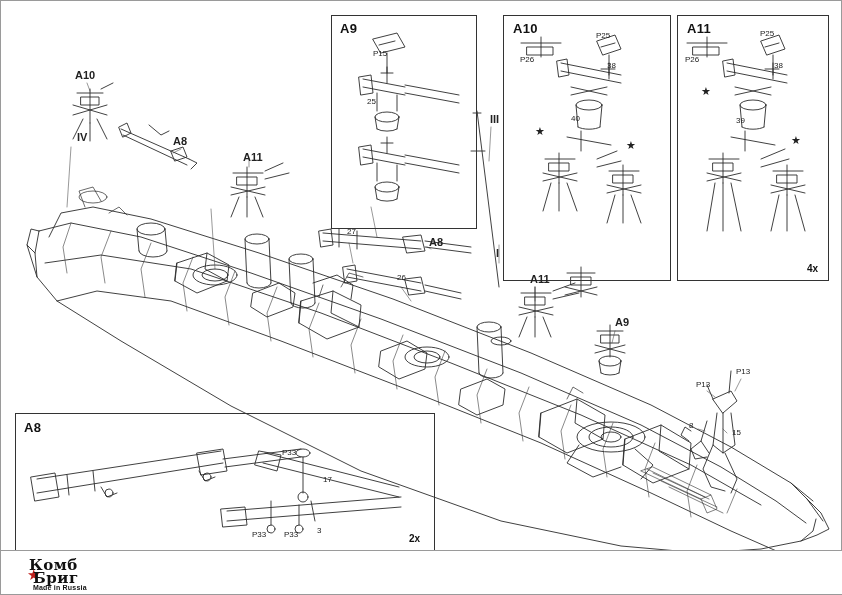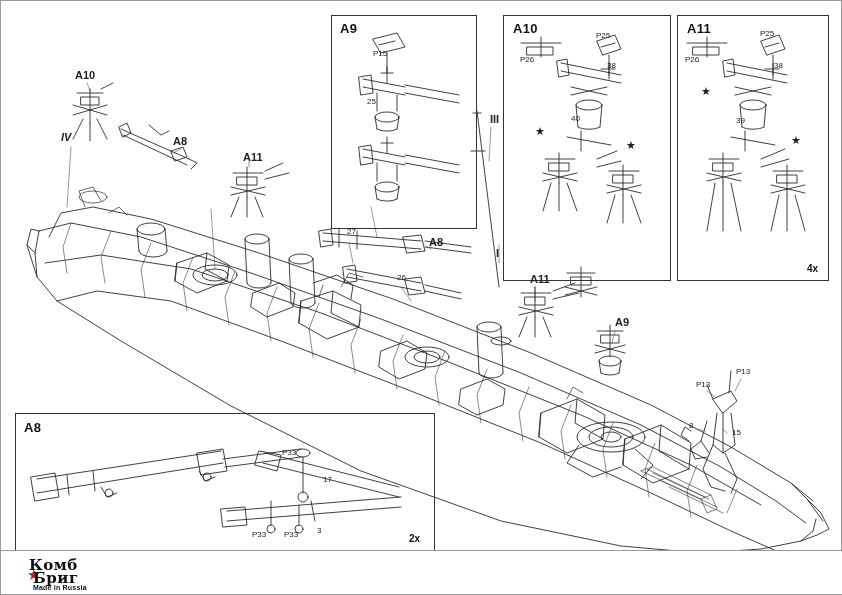--- a/index.html
+++ b/index.html
@@ -442,21 +442,21 @@
   <div class="panel-label" style="left:686px; top:20px;">A11</div>
   <div class="qty" style="left:806px; top:262px;">4x</div>
 
   <div class="panel" style="left:14px; top:412px; width:420px; height:138px;"></div>
   <div class="panel-label" style="left:23px; top:419px;">A8</div>
   <div class="qty" style="left:408px; top:532px;">2x</div>
 
   <div class="cap b" style="left:74px; top:68px;">A10</div>
   <div class="cap b" style="left:172px; top:134px;">A8</div>
   <div class="cap b" style="left:242px; top:150px;">A11</div>
-  <div class="cap b" style="left:60px; top:130px;font-style:italic;">IV</div>
+  <div class="cap b" style="left:76px; top:130px;">IV</div>
   <div class="cap b" style="left:489px; top:112px;">III</div>
   <div class="cap b" style="left:495px; top:246px;">I</div>
   <div class="cap" style="left:346px; top:226px;">27</div>
   <div class="cap b" style="left:428px; top:235px;">A8</div>
   <div class="cap" style="left:396px; top:272px;">26</div>
   <div class="cap b" style="left:529px; top:272px;">A11</div>
   <div class="cap b" style="left:614px; top:315px;">A9</div>
   <div class="cap" style="left:735px; top:366px;">P13</div>
   <div class="cap" style="left:695px; top:379px;">P13</div>
   <div class="cap" style="left:731px; top:427px;">15</div>

